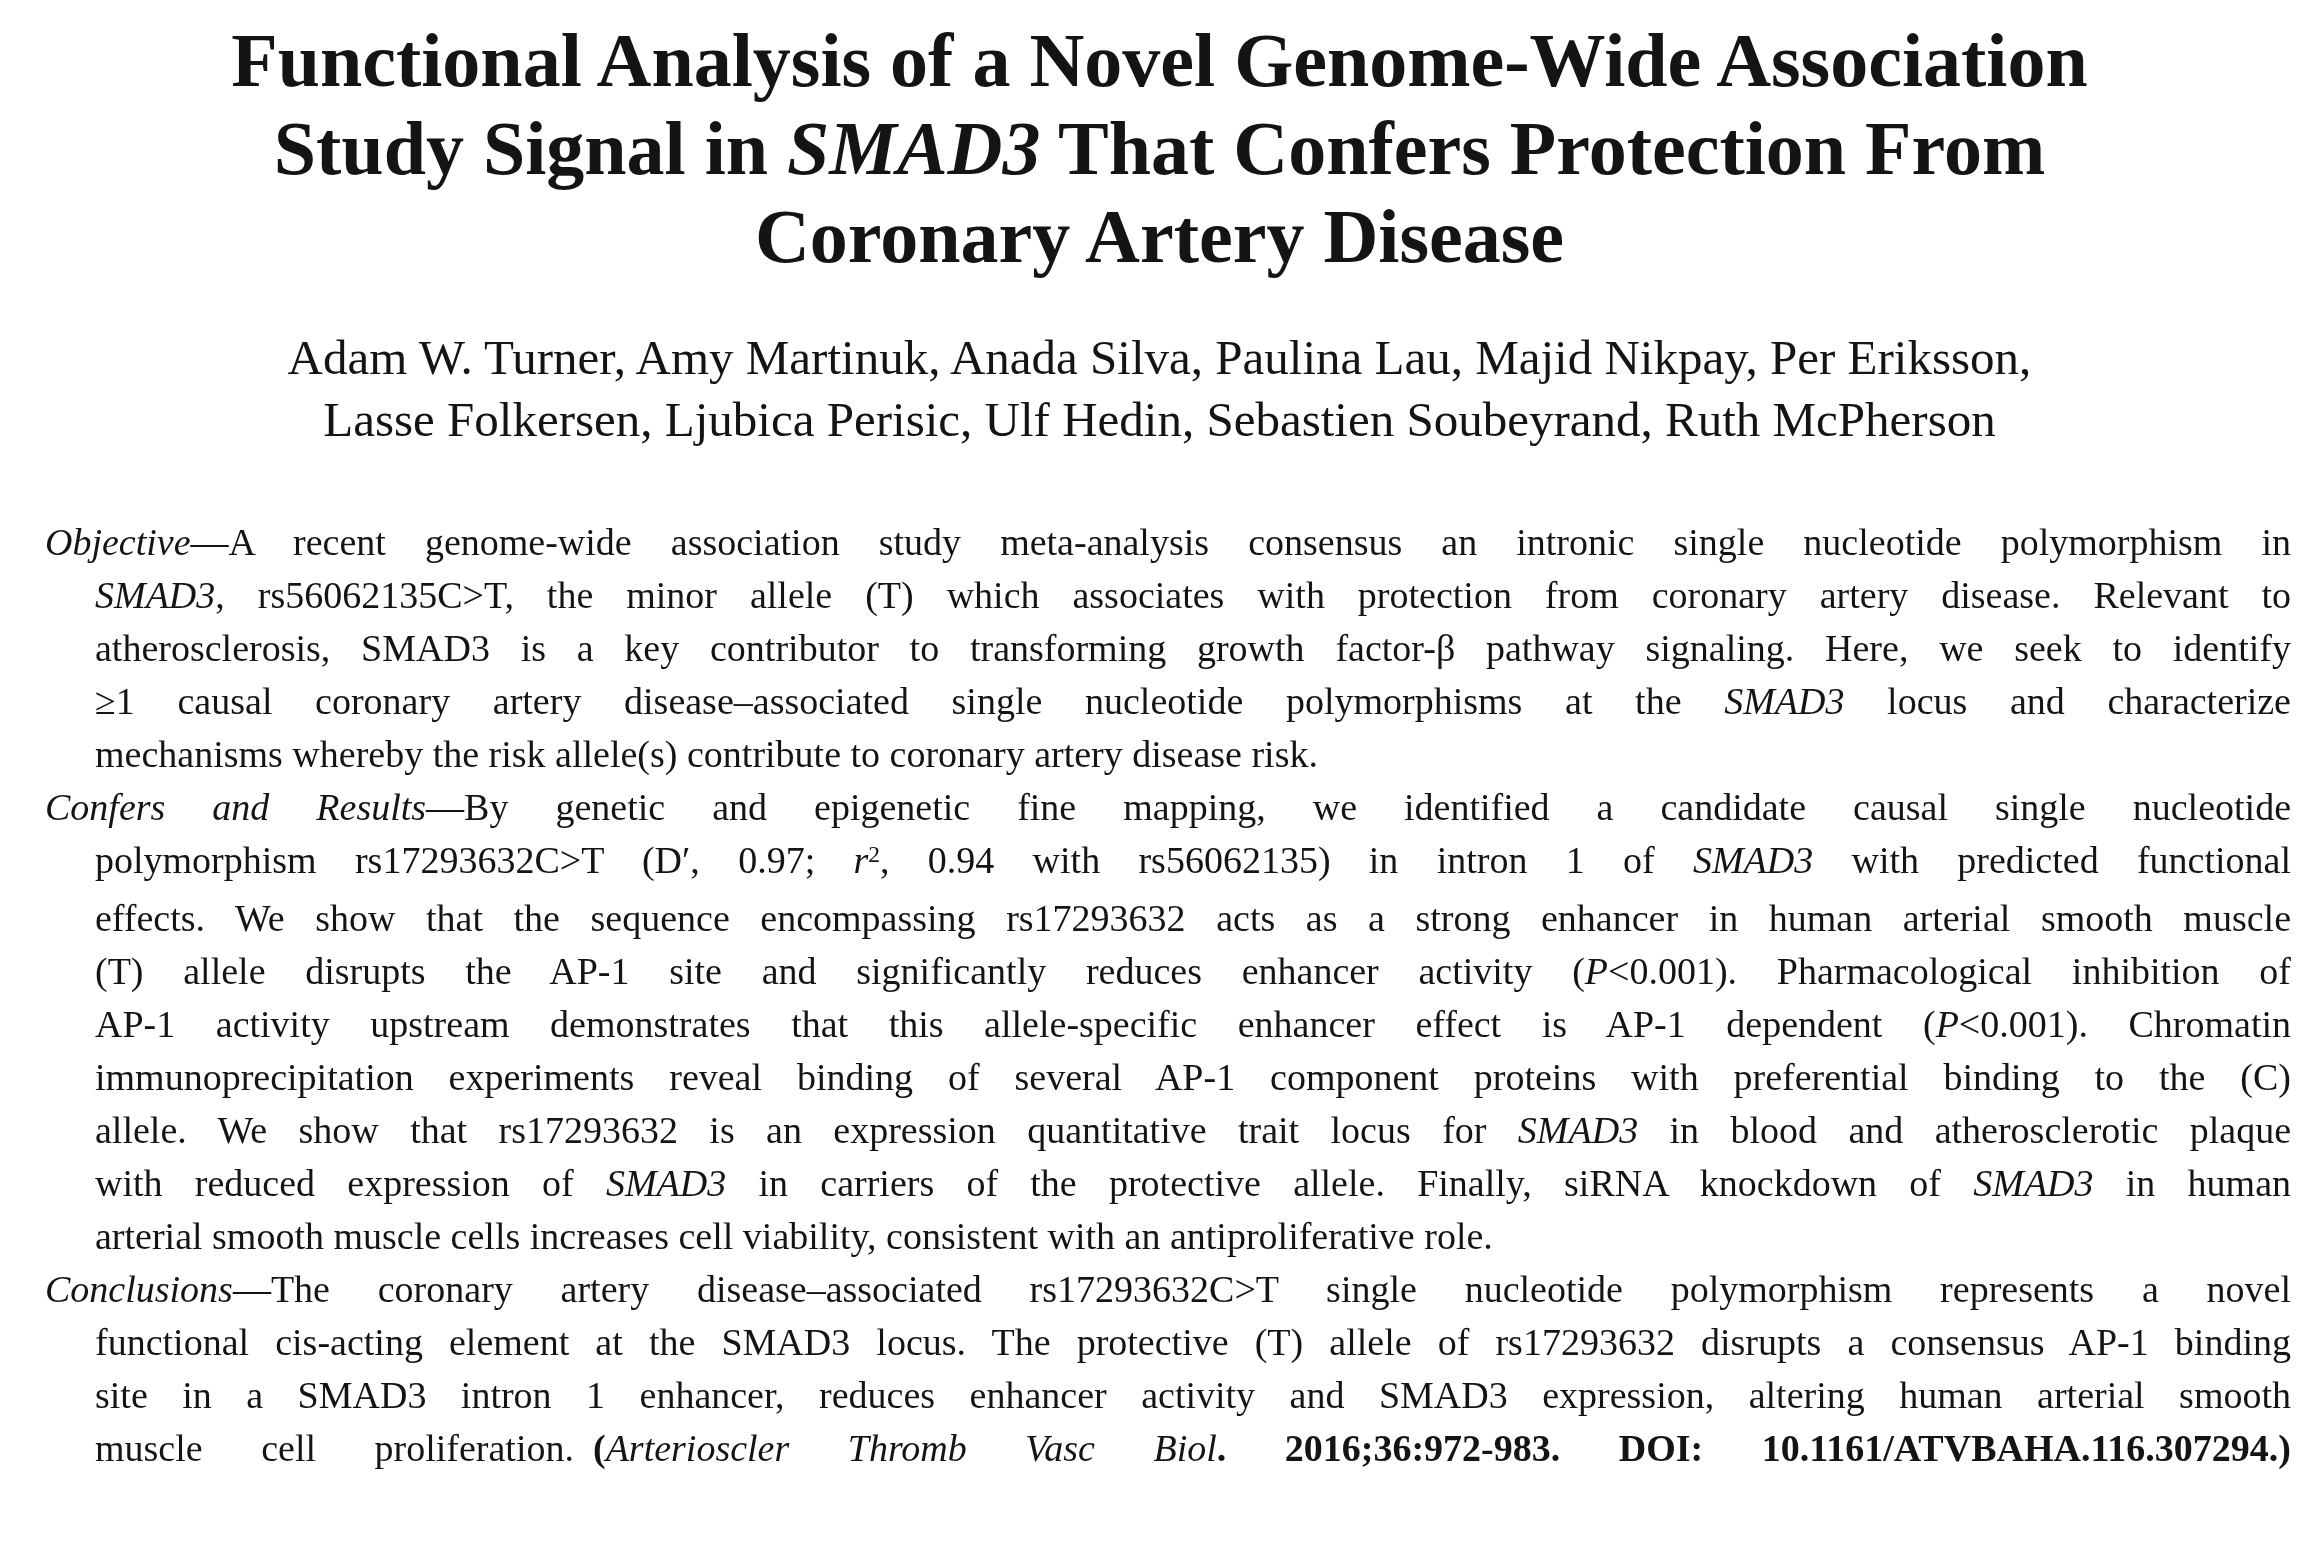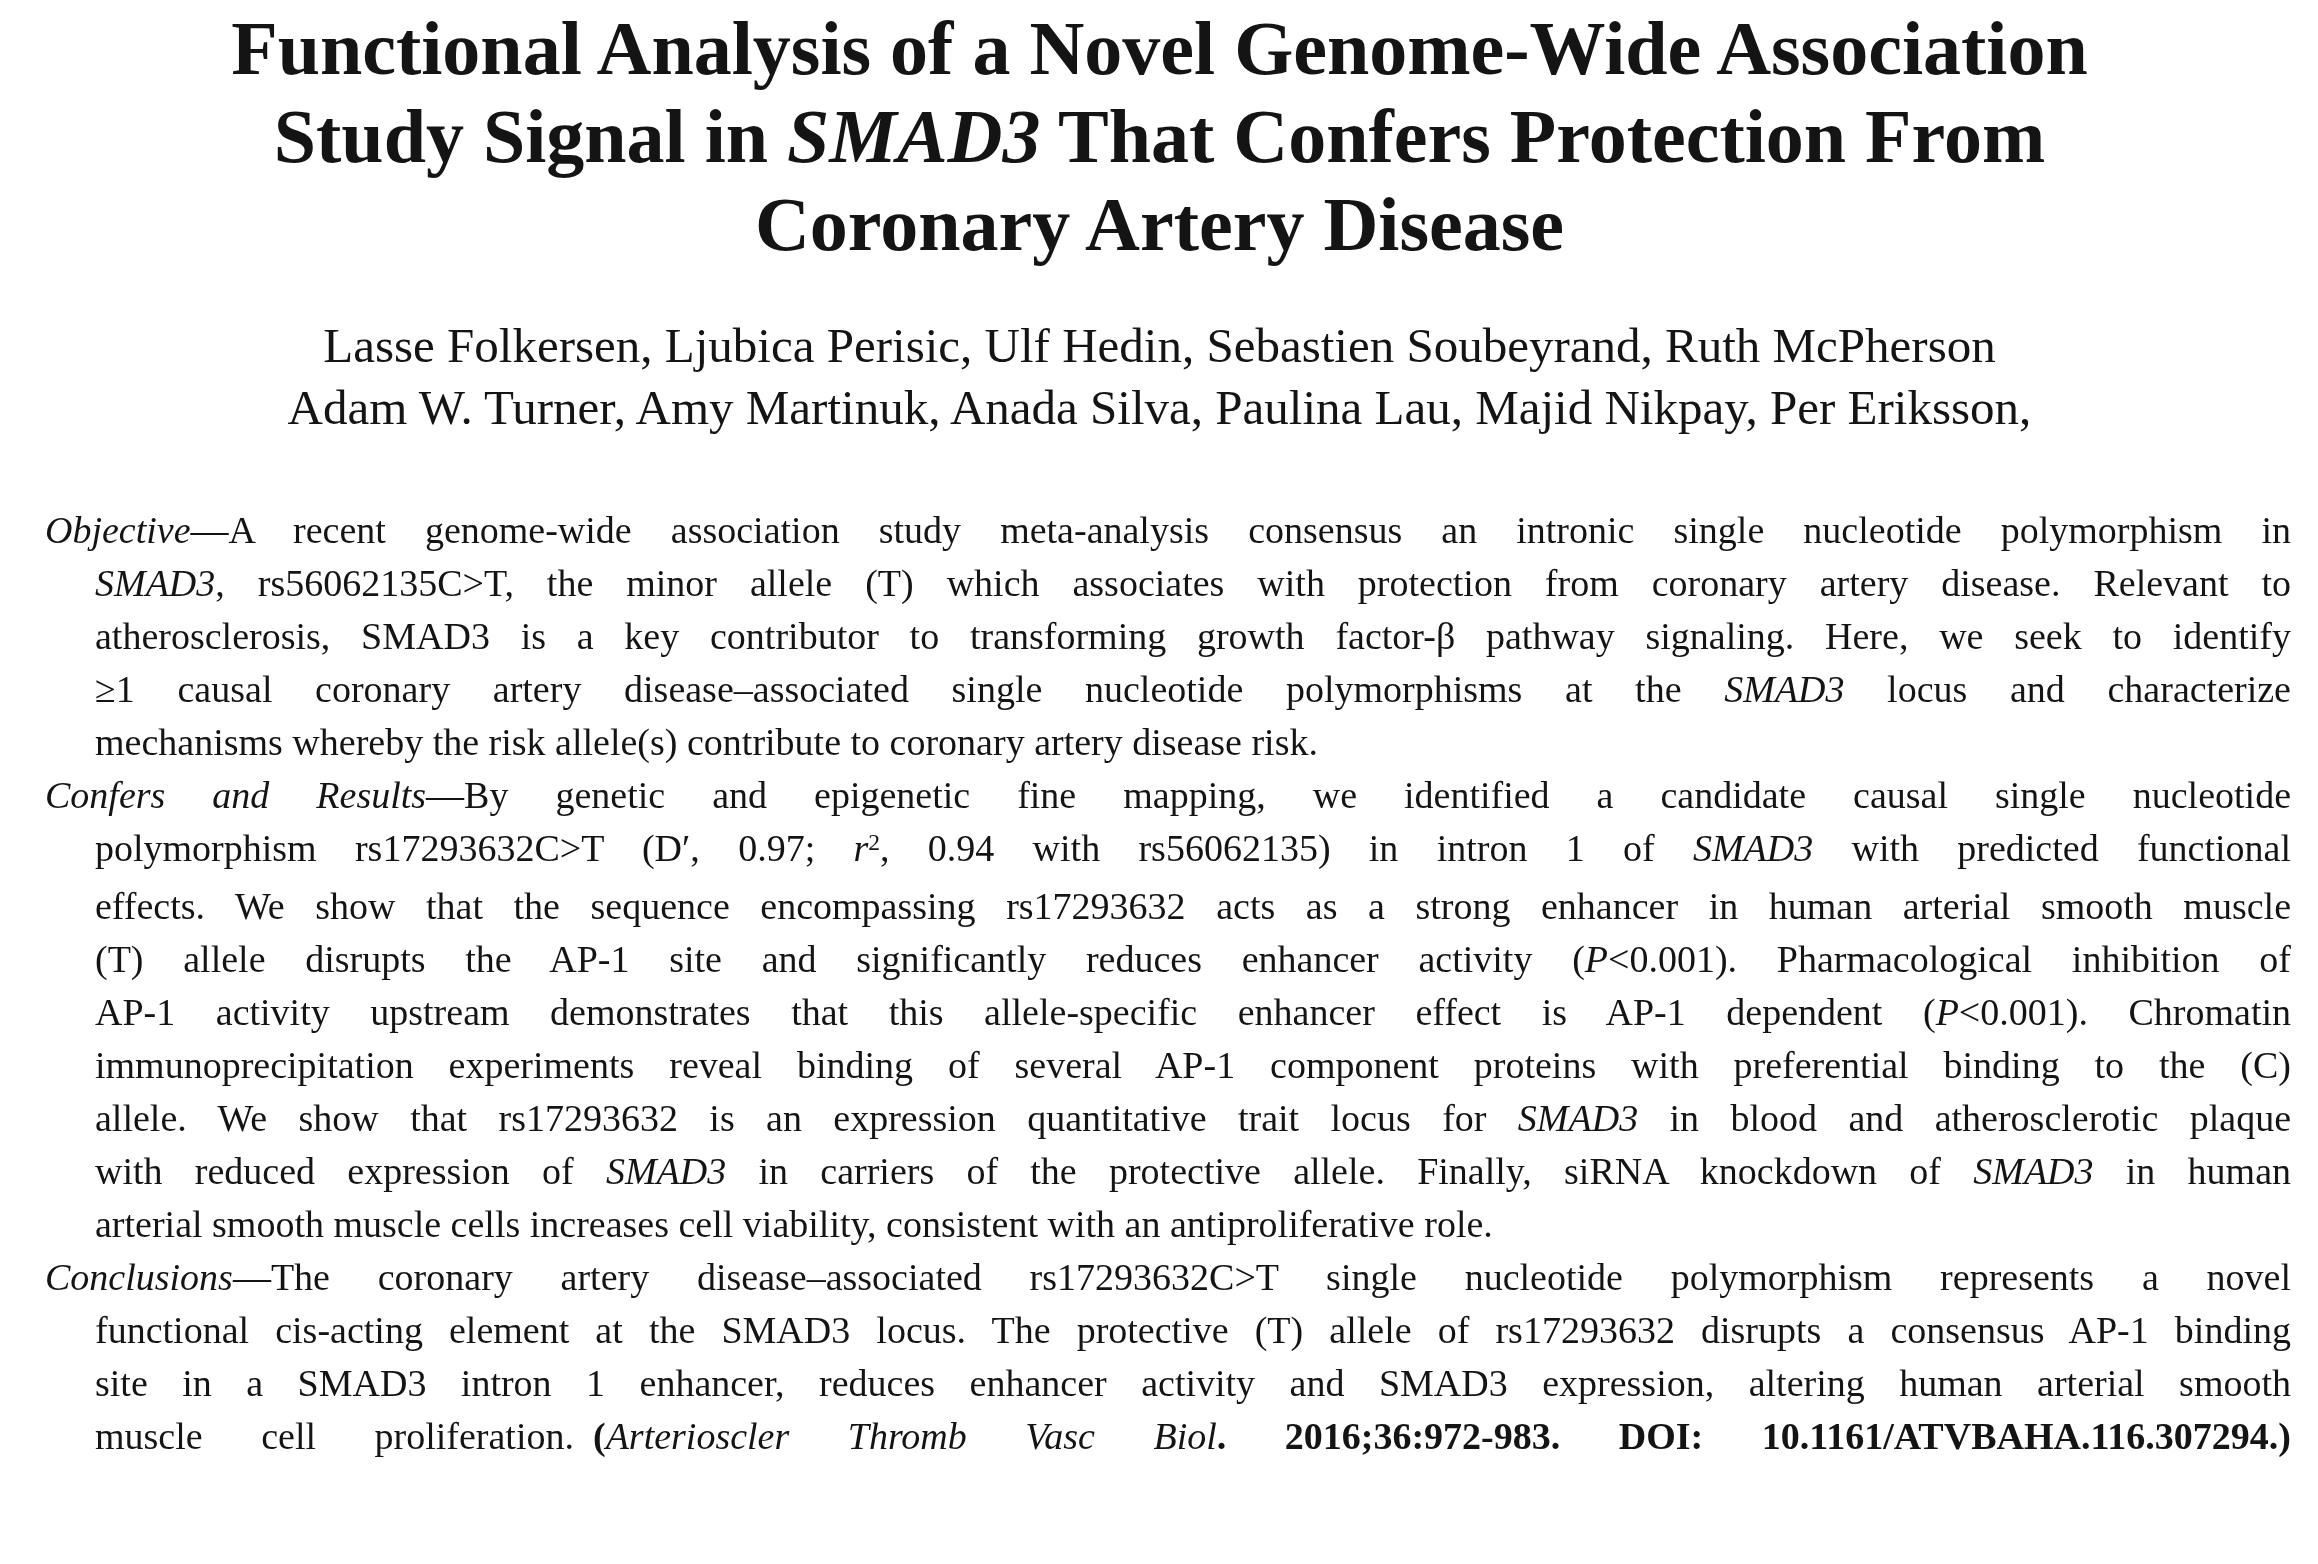--- a/index.html
+++ b/index.html
@@ -8,21 +8,21 @@
     background: #ffffff;
   }
   body {
     width: 2319px;
     height: 1565px;
     color: #141414;
     font-family: "Liberation Serif", "DejaVu Serif", serif;
     overflow: hidden;
   }
   .page {
-    padding-top: 4px;
+    padding-top: 16px;
   }
   .title {
     text-align: center;
     font-weight: bold;
     font-size: 76px;
     line-height: 88px;
   }
   .authors {
     margin-top: 47px;
     text-align: center;
@@ -61,22 +61,22 @@
 
 <div class="page">
 
   <div class="title" id="title-root">
       <div><span>Functional Analysis of a Novel Genome-Wide Association</span></div>
       <div><span>Study Signal in </span><span class="s-i">SMAD3</span><span> That Confers Protection From</span></div>
       <div><span>Coronary Artery Disease</span></div>
     </div>
 
   <div class="authors">
+    <div>Adam W. Turner, Amy Martinuk, Anada Silva, Paulina Lau, Majid Nikpay, Per Eriksson,</div>
     <div>Lasse Folkersen, Ljubica Perisic, Ulf Hedin, Sebastien Soubeyrand, Ruth McPherson</div>
-    <div>Adam W. Turner, Amy Martinuk, Anada Silva, Paulina Lau, Majid Nikpay, Per Eriksson,</div>
   </div>
 
   <div class="abstract" id="abstract-root">
       <div class="para">
         <div class="abs-line first"><span class="s-bi">Objective</span><span>—A recent genome-wide association study meta-analysis consensus an intronic single nucleotide polymorphism in</span></div>
         <div class="abs-line"><span class="s-i">SMAD3</span><span>, rs56062135C&gt;T, the minor allele (T) which associates with protection from coronary artery disease. Relevant to</span></div>
         <div class="abs-line"><span>atherosclerosis, SMAD3 is a key contributor to transforming growth factor-β pathway signaling. Here, we seek to identify</span></div>
         <div class="abs-line"><span>≥1 causal coronary artery disease–associated single nucleotide polymorphisms at the </span><span class="s-i">SMAD3</span><span> locus and characterize</span></div>
         <div class="abs-line short"><span>mechanisms whereby the risk allele(s) contribute to coronary artery disease risk.</span></div>
       </div>

